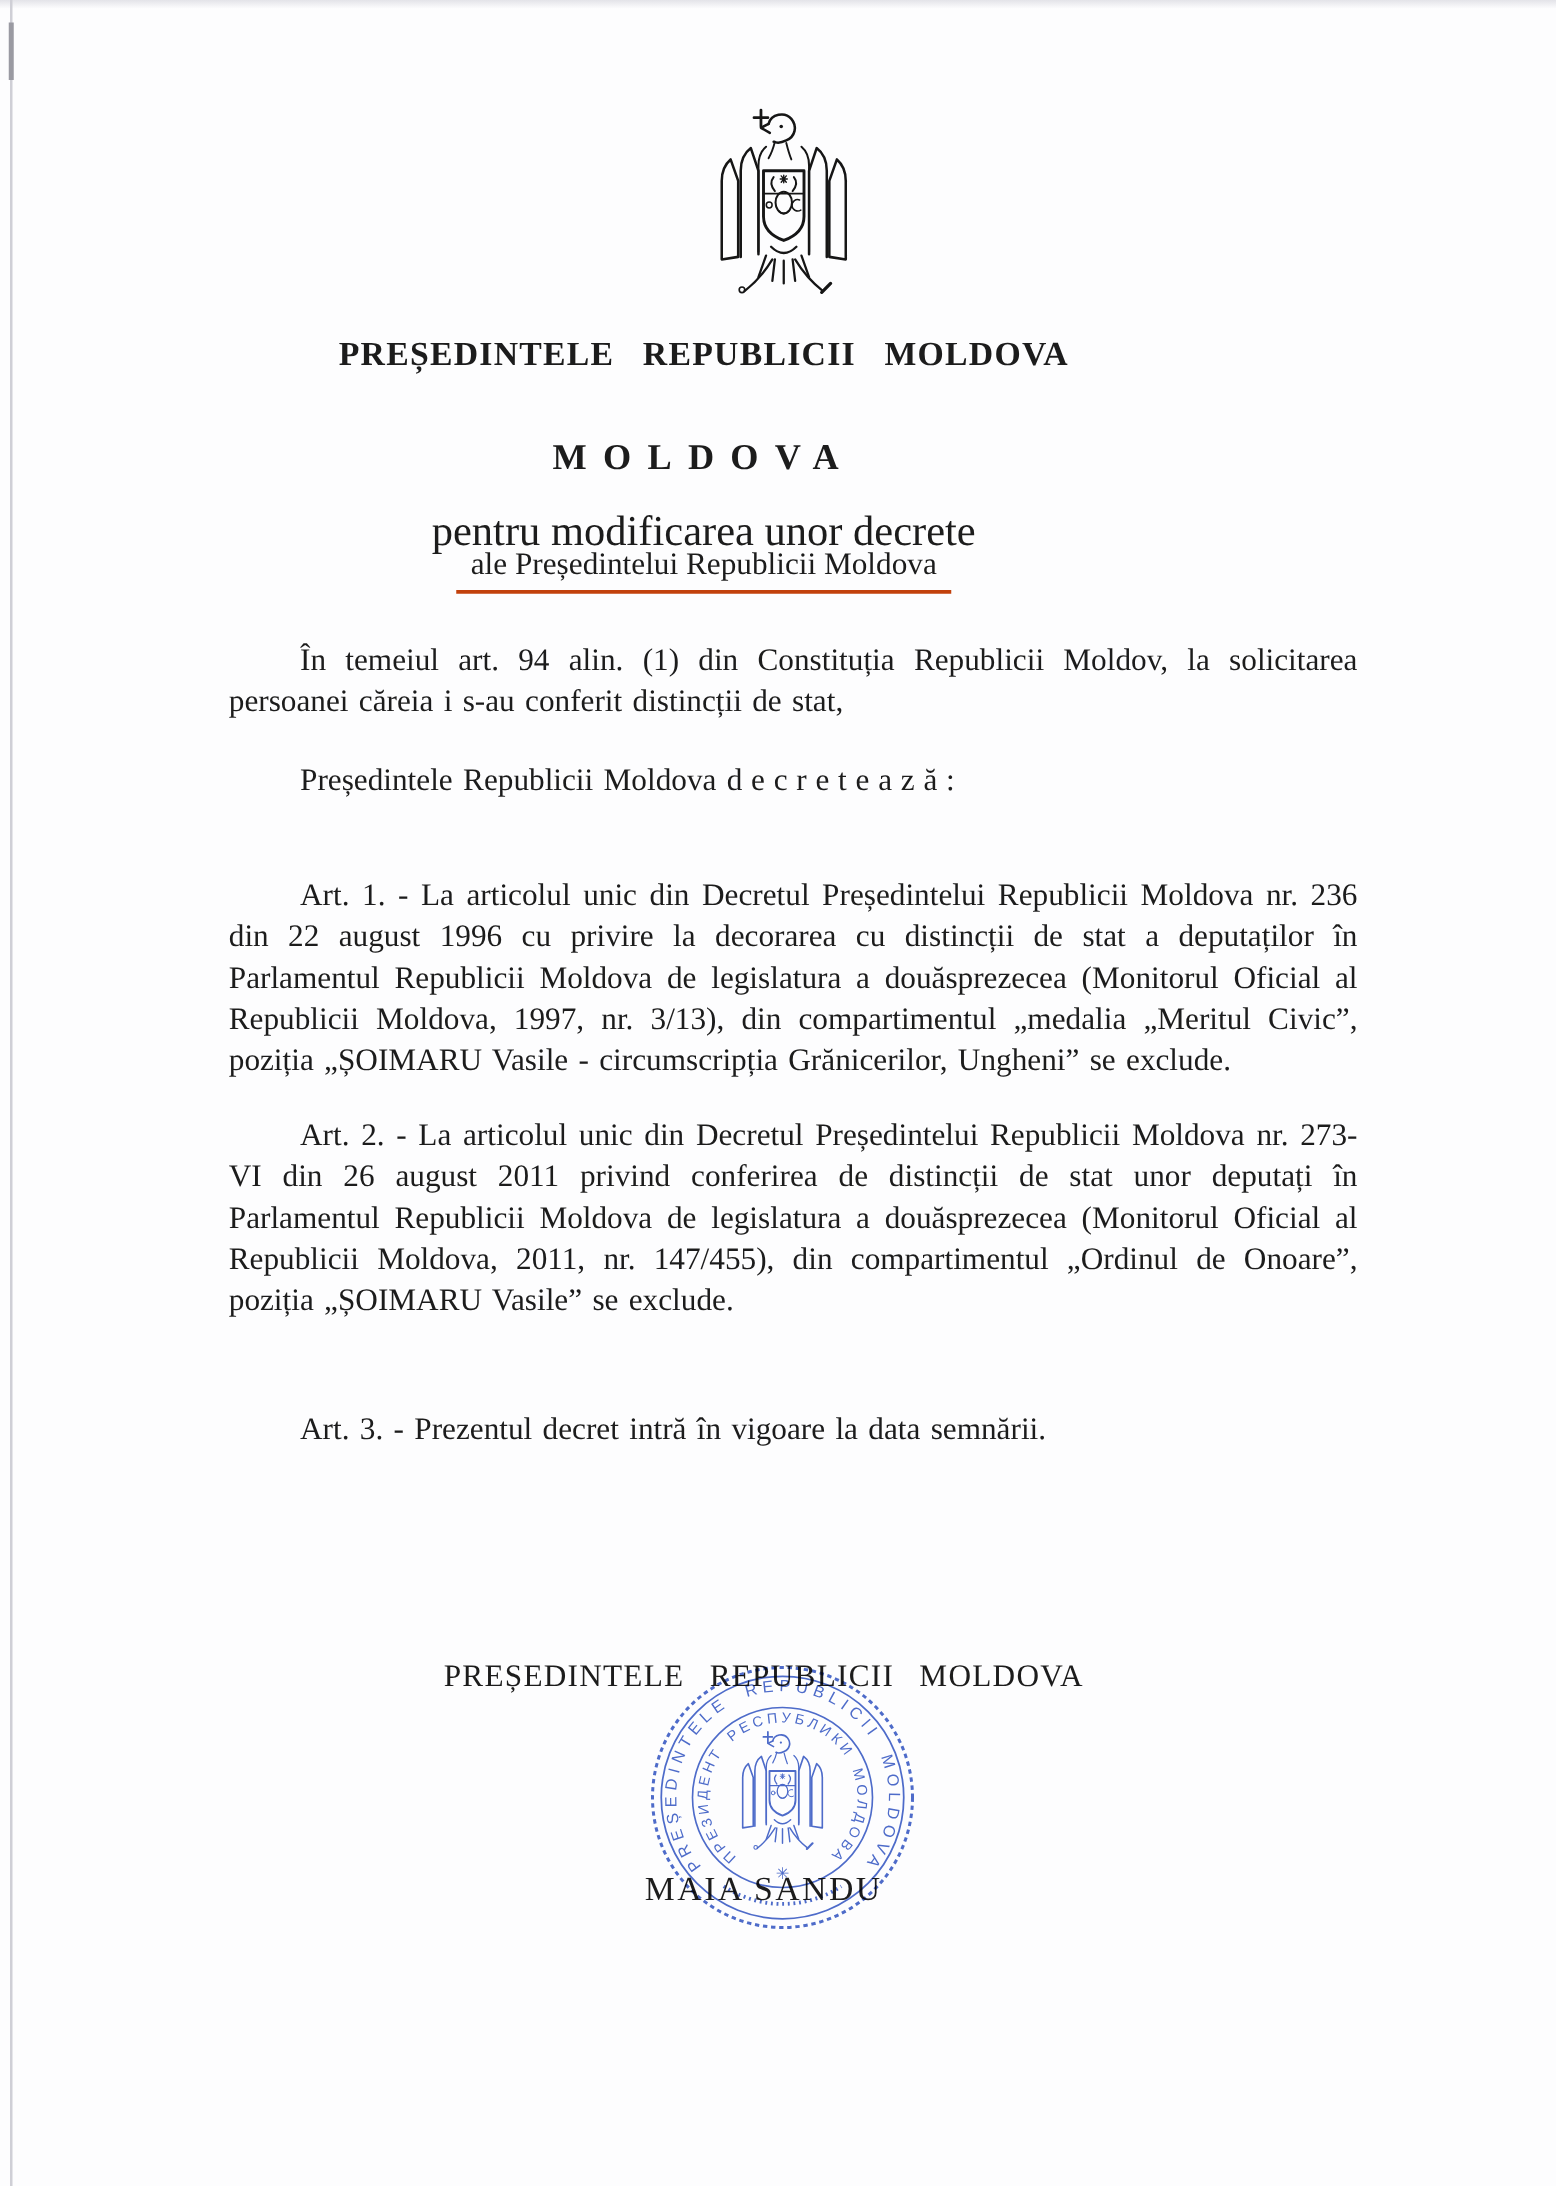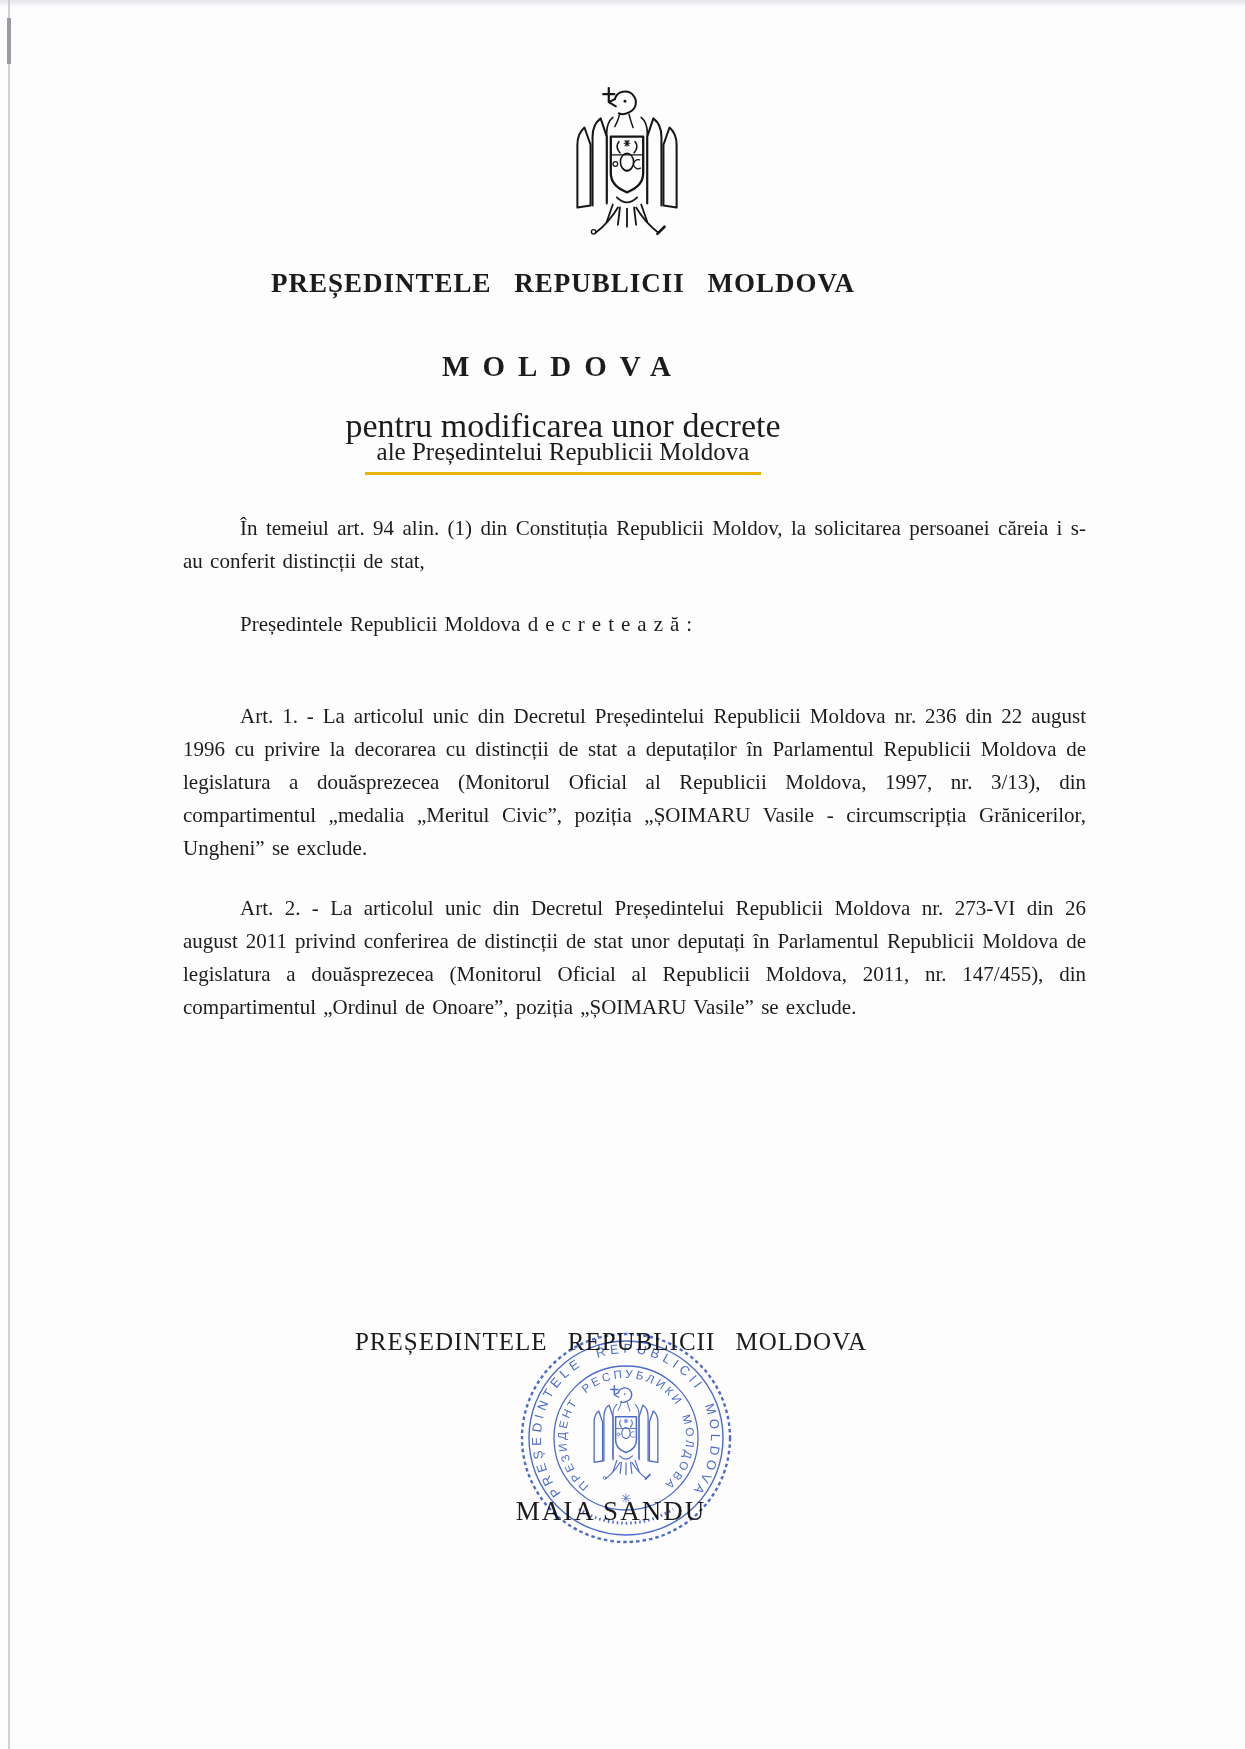--- a/index.html
+++ b/index.html
@@ -22,25 +22,25 @@
 
   
   .head-wrap{position:absolute;left:0;top:0;width:1126px;text-align:center;}
   .page-title{position:absolute;top:268px;width:100%;
     font-weight:bold;font-size:27px;letter-spacing:1px;word-spacing:15px;}
   .decree-word{position:absolute;top:350px;width:100%;
     font-weight:bold;font-size:29px;letter-spacing:13px;}
   .decree-sub1{position:absolute;top:407px;width:100%;font-size:34px;}
   .decree-sub2-row{position:absolute;top:438px;width:100%;}
   .decree-sub2{display:inline-block;font-size:25px;
-    border-bottom:3px solid #eab308;padding:0 12px 6px 12px;}
+    border-bottom:3px solid #c2410c;padding:0 12px 6px 12px;}
 
   
   .body-block{position:absolute;left:183px;top:512px;width:903px;
-    font-size:21px;line-height:33px;text-align:justify;word-spacing:2px;}
+    font-size:25px;line-height:33px;text-align:justify;word-spacing:2px;}
   .body-block p{margin:0;text-indent:57px;}
   .enacting{margin-top:30px !important;}
   .spaced-verb{letter-spacing:7px;}
   .art-1{margin-top:59px !important;}
   .art-2{margin-top:27px !important;}
   .art-3{margin-top:70px !important;}
 
   
   .sig-wrap{position:absolute;left:0;top:0;width:1222px;text-align:center;}
   .sig-title{position:absolute;top:1328px;width:100%;
@@ -119,20 +119,21 @@
   <div class="decree-sub2-row">
     <span class="decree-sub2">ale Președintelui Republicii Moldova</span>
   </div>
 </div>
 
 <div class="body-block">
   <p>În temeiul art. 94 alin. (1) din Constituția Republicii Moldov, la solicitarea persoanei căreia i s-au conferit distincții de stat,</p>
   <p class="enacting"><span>Președintele Republicii Moldova </span> <span class="spaced-verb">decretează:</span></p>
   <p class="art-1">Art. 1. - La articolul unic din Decretul Președintelui Republicii Moldova nr. 236 din 22 august 1996 cu privire la decorarea cu distincții de stat a deputaților în Parlamentul Republicii Moldova de legislatura a douăsprezecea (Monitorul Oficial al Republicii Moldova, 1997, nr. 3/13), din compartimentul „medalia „Meritul Civic”, poziția „ȘOIMARU Vasile - circumscripția Grănicerilor, Ungheni” se exclude.</p>
   <p class="art-2">Art. 2. - La articolul unic din Decretul Președintelui Republicii Moldova nr. 273-VI din 26 august 2011 privind conferirea de distincții de stat unor deputați în Parlamentul Republicii Moldova de legislatura a douăsprezecea (Monitorul Oficial al Republicii Moldova, 2011, nr. 147/455), din compartimentul „Ordinul de Onoare”, poziția „ȘOIMARU Vasile” se exclude.</p>
+  <p class="art-3">Art. 3. - Prezentul decret intră în vigoare la data semnării.</p>
 </div>
 
 <div class="sig-wrap">
   <div class="sig-title">PREȘEDINTELE REPUBLICII MOLDOVA</div>
   <div class="sig-name">MAIA SANDU</div>
 </div>
 
 <svg class="stamp" viewBox="0 0 250 250">
   <g color="#3a5cc5">
     <circle cx="125" cy="125" r="104" fill="none" stroke="currentColor" stroke-width="2.4" stroke-dasharray="3.5 3"></circle>

